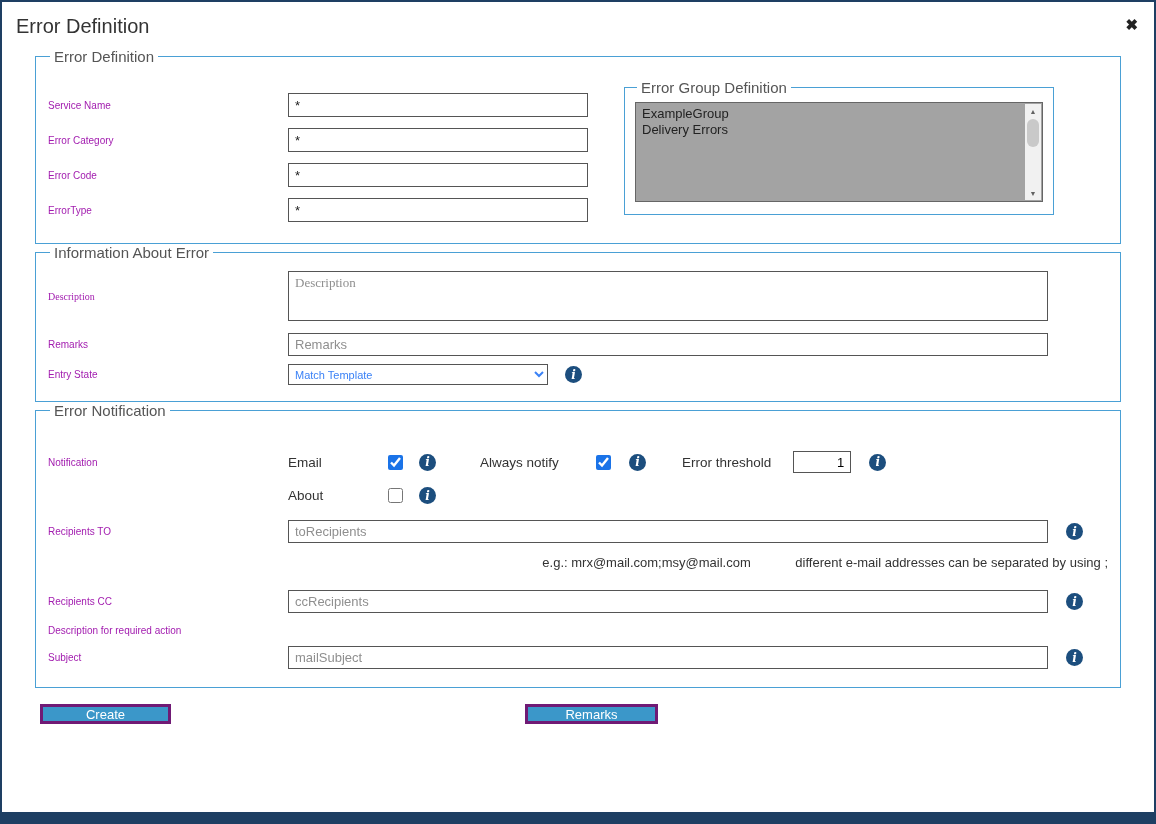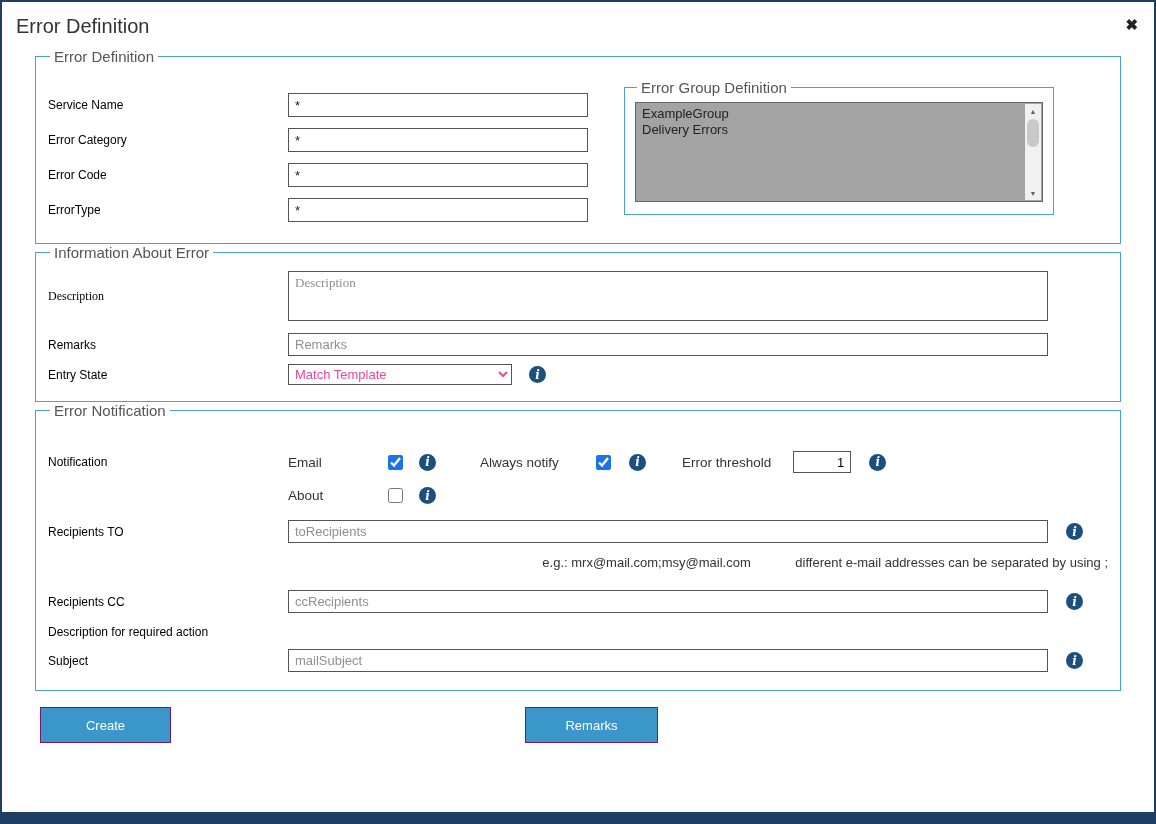--- a/index.html
+++ b/index.html
@@ -30,21 +30,21 @@
     padding: 4px 12px 10px 12px;
   }
   fieldset.section legend {
     font-size: 15px; color: #555555; padding: 0 4px; margin-left: 2px;
   }
 
   
   .fs1-body { display: flex; align-items: flex-start; }
   .fields-col { flex: 0 0 556px; padding-top: 24px; }
   .field-row { display: flex; align-items: center; margin-bottom: 11px; }
-  .field-label { width: 240px; font-size: 12px; color: #000000; }
+  .field-label { width: 240px; font-size: 10px; color: #a21caf; }
   .star-input {
     width: 300px; height: 24px; border: 1px solid #555; background: #fff;
     font-size: 13px; padding: 0 6px; color: #222; font-family: inherit;
   }
 
   fieldset.group-def {
     border: 1px solid #4aa0d5;
     width: 430px; margin-left: 20px; margin-top: 10px;
     padding: 6px 10px 12px 10px;
   }
@@ -76,44 +76,44 @@
     width: 760px; height: 23px; border: 1px solid #555; background: #fff;
     font-size: 13px; padding: 0 6px; color: #222; font-family: inherit;
   }
   .wide-textarea {
     width: 760px; border: 1px solid #555; background: #fff;
     font-size: 13px; padding: 3px 6px; color: #222; font-family: inherit;
   }
   ::placeholder { color: #8f8f8f; opacity: 1; }
 
   .entry-select {
-    width: 224px; height: 21px; border: 1px solid #555; background: #fff;
-    font-size: 13px; font-family: inherit; color: #ec4899; padding: 0 2px;
+    width: 260px; height: 21px; border: 1px solid #555; background: #fff;
+    font-size: 11px; font-family: inherit; color: #3b82f6; padding: 0 2px;
   }
 
   .info-icon {
     display: inline-flex; align-items: center; justify-content: center;
     width: 17px; height: 17px; border-radius: 50%;
     background: #1c4e7e; color: #ffffff;
     font-family: "DejaVu Serif", serif; font-style: italic; font-weight: 700;
     font-size: 12px; flex: 0 0 auto; cursor: pointer;
   }
 
   input[type="checkbox"] {
     width: 15px; height: 15px; accent-color: #1a73e8; cursor: pointer;
   }
 
   .inline-label { font-size: 13.5px; color: #333; }
   .hint-text { font-size: 13px; color: #333; }
 
   
   .button-row { position: relative; height: 30px; margin-top: 16px; }
   .btn {
-    position: absolute; top: 0; height: 36px;
-    background: #3b97c9; border: 1px solid #701a75; color: #ffffff;
+    position: absolute; top: 0; height: 20px;
+    background: #3b97c9; border: 3px solid #701a75; color: #ffffff;
     font-size: 13px; font-family: inherit; cursor: pointer;
   }
   .btn-create { left: 38px; width: 131px; }
   .btn-cancel { left: 523px; width: 133px; }
 </style>
 </head>
 <body>
 
 <div class="window">
 

